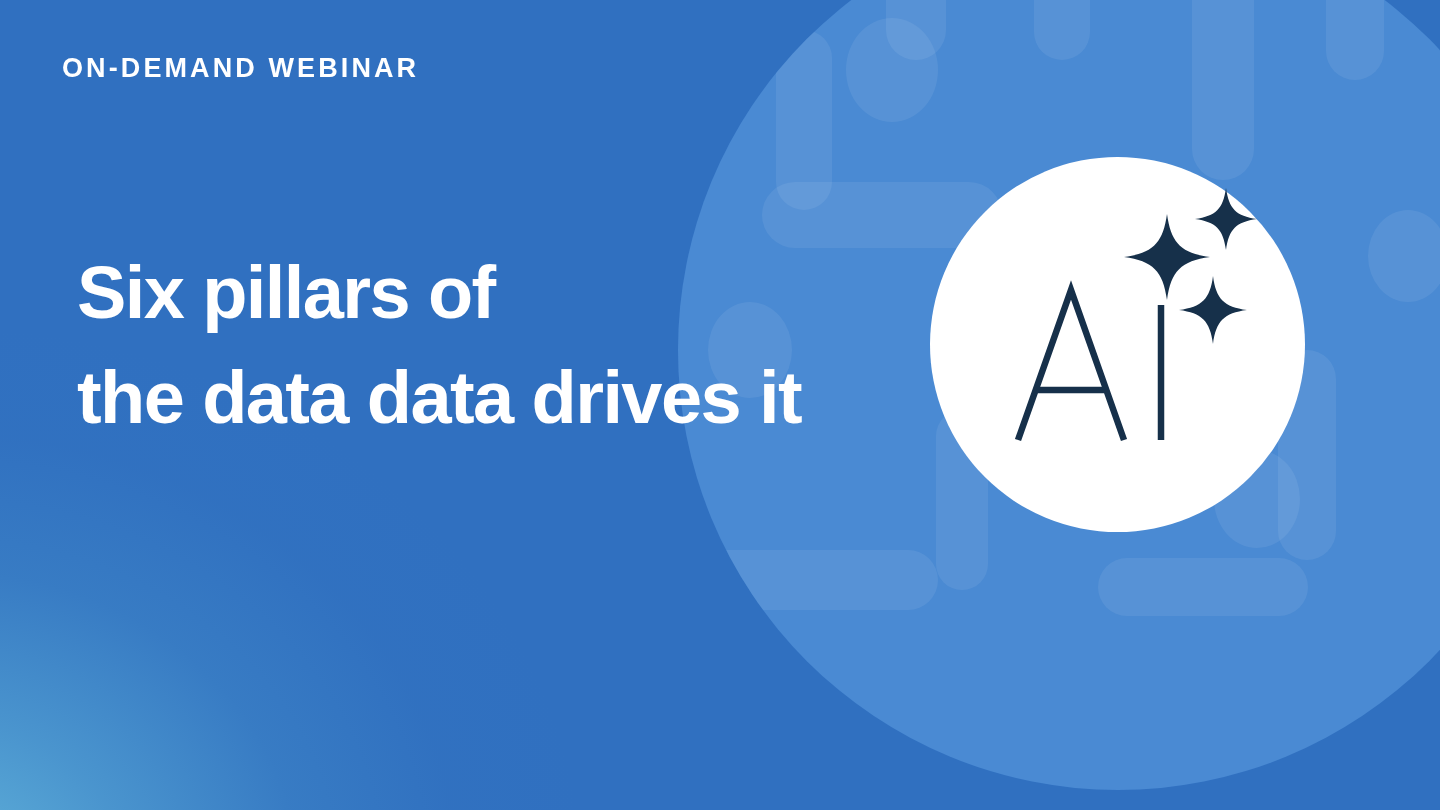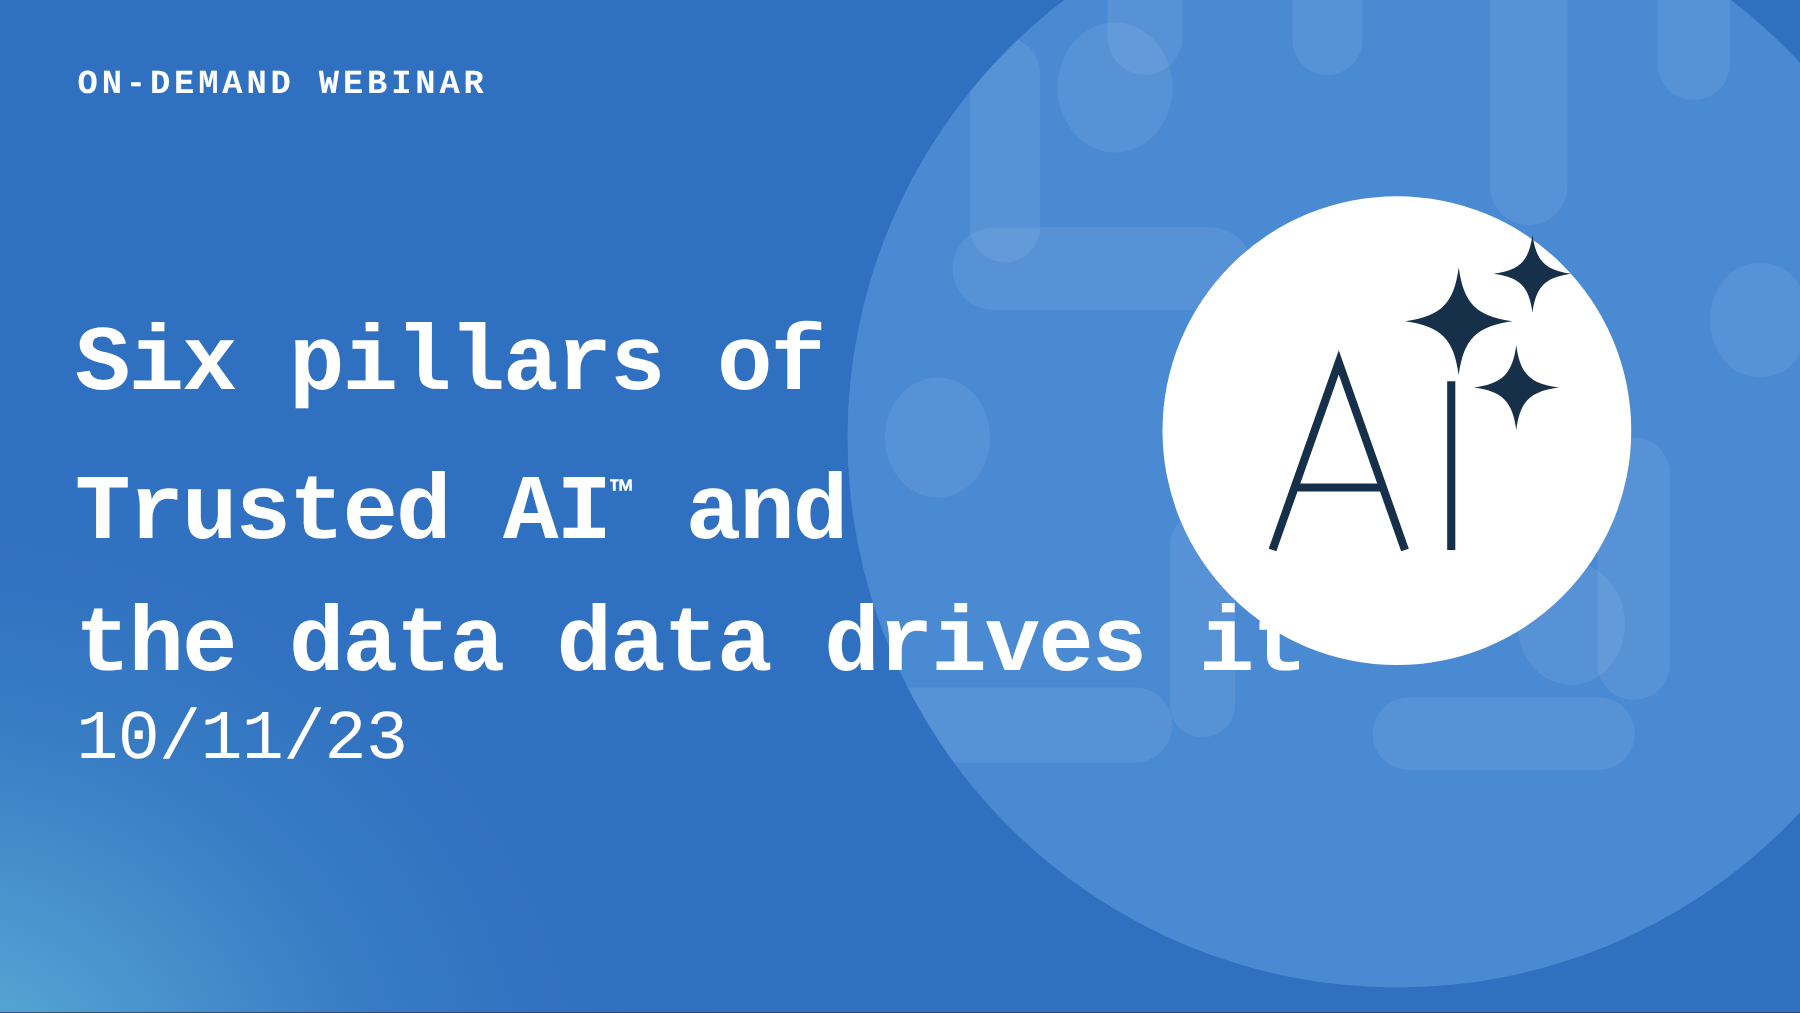--- a/index.html
+++ b/index.html
@@ -64,21 +64,20 @@
     background: rgba(255,255,255,0.075);
   }
 
   
   .content {
     position: absolute;
     left: 60px;
     top: 0;
     width: 860px;
     height: 810px;
-    font-family: Liberation Mono, monospace;
   }
 
   .eyebrow {
     position: absolute;
     top: 55px;
     left: 2px;
     font-size: 27px;
     font-weight: 700;
     letter-spacing: 3.1px;
     color: #ffffff;
@@ -90,21 +89,21 @@
     position: absolute;
     top: 240px;
     left: 0;
     color: #ffffff;
     font-size: 74px;
     font-weight: 700;
     line-height: 105px;
     letter-spacing: -1.6px;
     white-space: nowrap;
   }
-  .headline .hl-line { display: block; }
+  .headline .hl-line { display: block; margin-left: 17px; }
   .headline sup.tm {
     font-size: 0.40em;
     vertical-align: super;
     letter-spacing: 0;
     font-weight: 700;
   }
 
   .date {
     position: absolute;
     top: 562px;
@@ -159,25 +158,23 @@
     <i style="left:536px; top:540px;  width:86px;  height:98px;  border-radius:50%;"></i>
     <i style="left:690px; top:300px;  width:80px;  height:92px;  border-radius:50%;"></i>
   </div>
 
   <div class="content">
 
     <div class="eyebrow">ON-DEMAND WEBINAR</div>
 
     <div class="headline">
       <span class="hl-line">Six pillars of</span>
-      <span class="hl-line">Trusted AI<sup class="tm">™</sup> and</span>
       <span class="hl-line">the data data drives it</span>
     </div>
 
-    <div class="date">10/11/23</div>
   </div>
 
   <div class="ai-badge">
     <svg viewBox="0 0 375 375" xmlns="http://www.w3.org/2000/svg">
       <g fill="none" stroke="#16304a" stroke-width="6.5" stroke-linecap="butt" stroke-linejoin="miter">
 
         <path d="M 88 283 L 141 133 L 194 283"></path>
         <path d="M 108 233 L 174 233"></path>
 
         <path d="M 231 283 L 231 148"></path>

